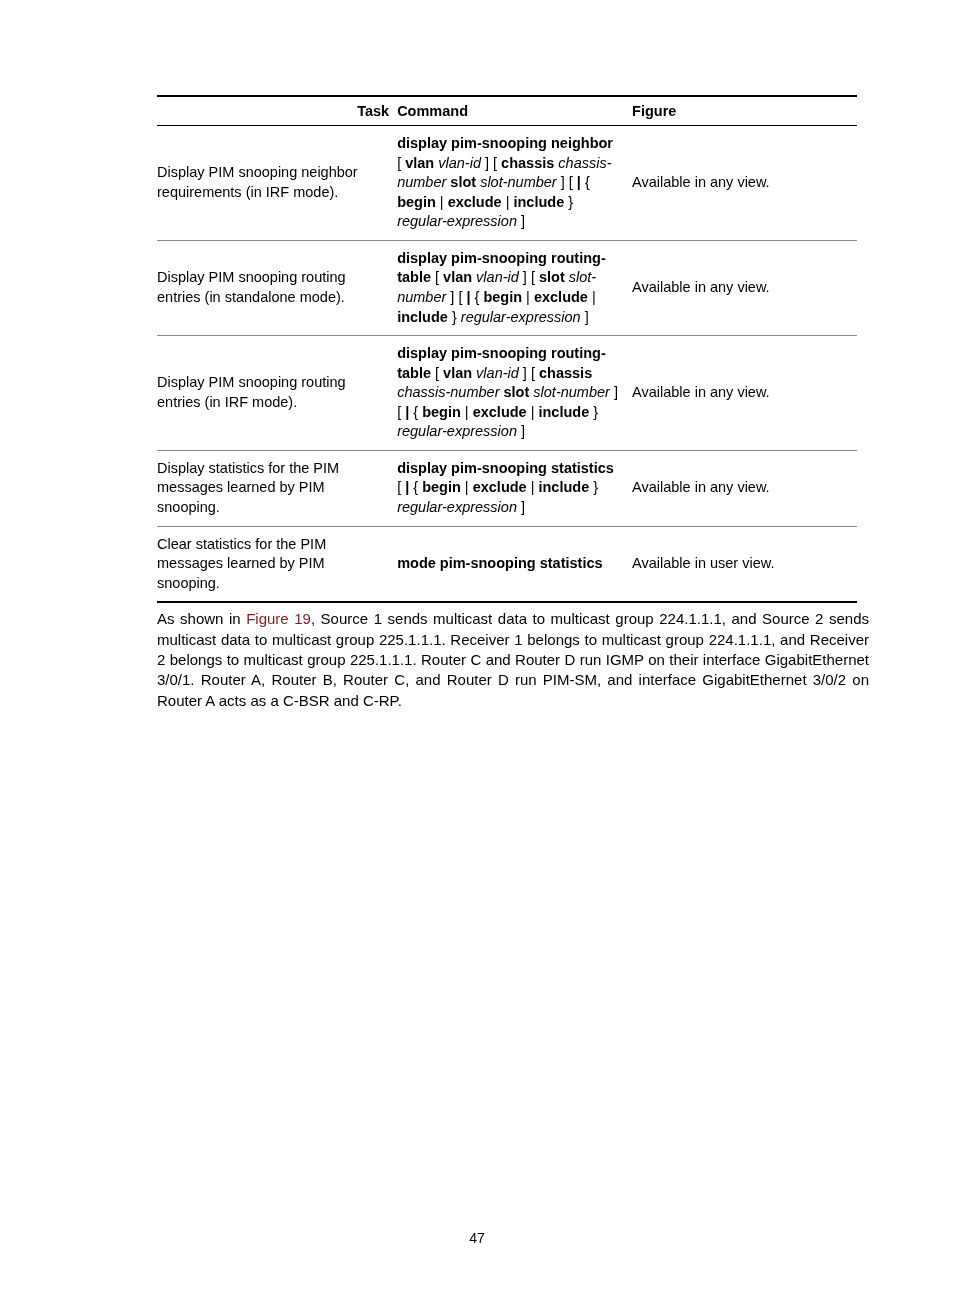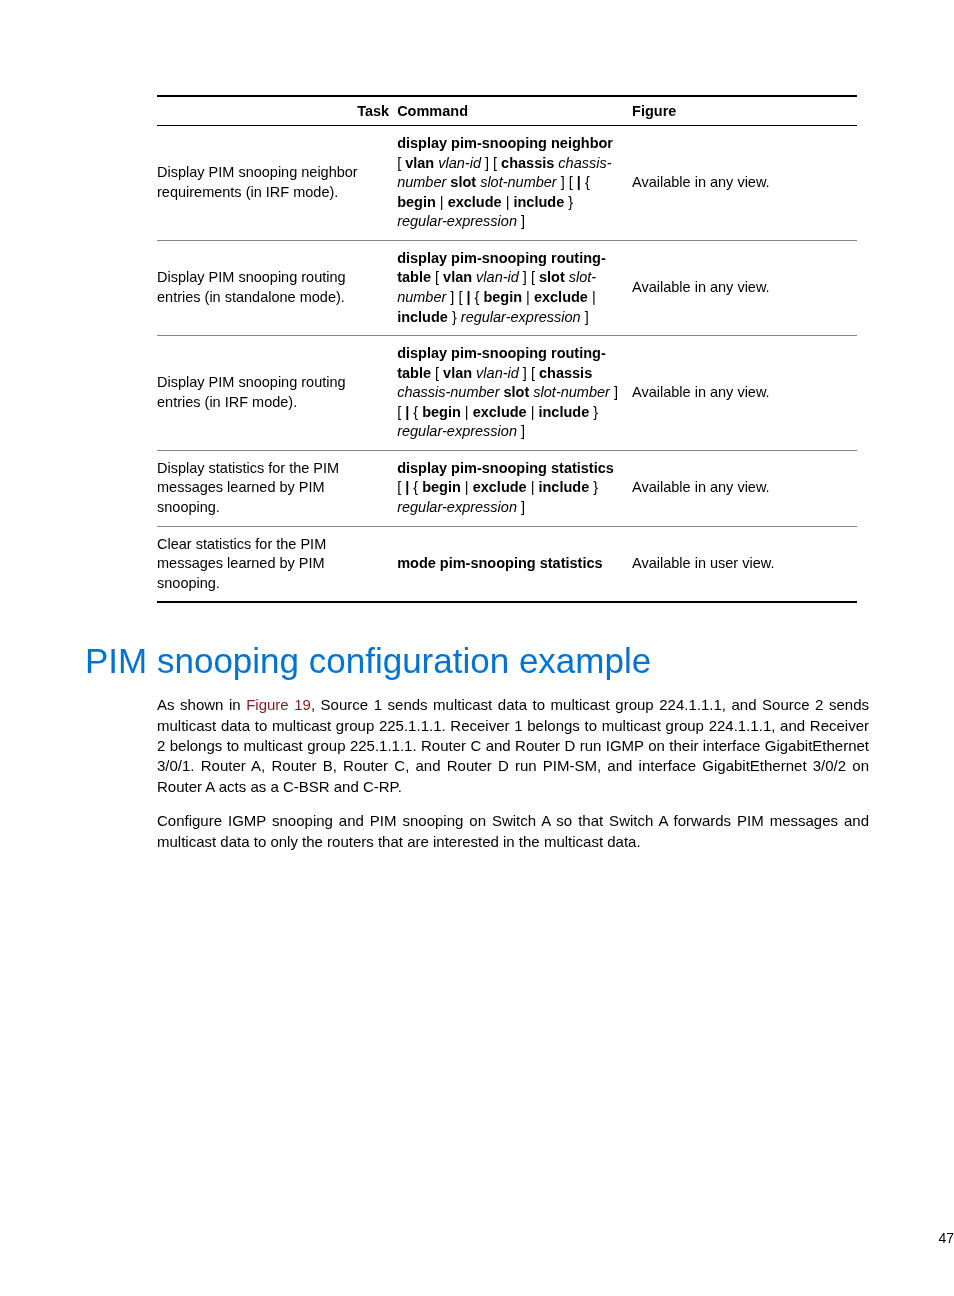--- a/index.html
+++ b/index.html
@@ -63,21 +63,21 @@
     line-height:1.36;
     margin:6px 0 0 72px;
     text-align:justify;
   }
   .para + .para{margin-top:14px;}
   .link{color:#7f1d1d;}
   .pagenum{
     position:absolute;
     left:0; width:954px;
     top:1230px;
-    text-align:right;
+    text-align:center;
     font-size:14px;
   }
 </style>
 </head>
 <body>
 
 <div class="page">
   <table>
     <thead>
       <tr>
@@ -108,21 +108,19 @@
           <td>Available in any view.</td>
         </tr>
         <tr>
           <td>Clear statistics for the PIM messages learned by PIM snooping.</td>
           <td><span class="b">mode pim-snooping statistics</span></td>
           <td>Available in user view.</td>
         </tr>
       </tbody>
   </table>
 
-  <h1>PIM snooping configuration example</h1>
 
   <p class="para">
     <span>As shown in </span><span class="link">Figure 19</span><span>, Source 1 sends multicast data to multicast group 224.1.1.1, and Source 2 sends multicast data to multicast group 225.1.1.1. Receiver 1 belongs to multicast group 224.1.1.1, and Receiver 2 belongs to multicast group 225.1.1.1. Router C and Router D run IGMP on their interface GigabitEthernet 3/0/1. Router A, Router B, Router C, and Router D run PIM-SM, and interface GigabitEthernet 3/0/2 on Router A acts as a C-BSR and C-RP.</span>
   </p>
-  <p class="para">Configure IGMP snooping and PIM snooping on Switch A so that Switch A forwards PIM messages and multicast data to only the routers that are interested in the multicast data.</p>
 </div>
 
 <div class="pagenum">47</div>
 
 </body></html>

